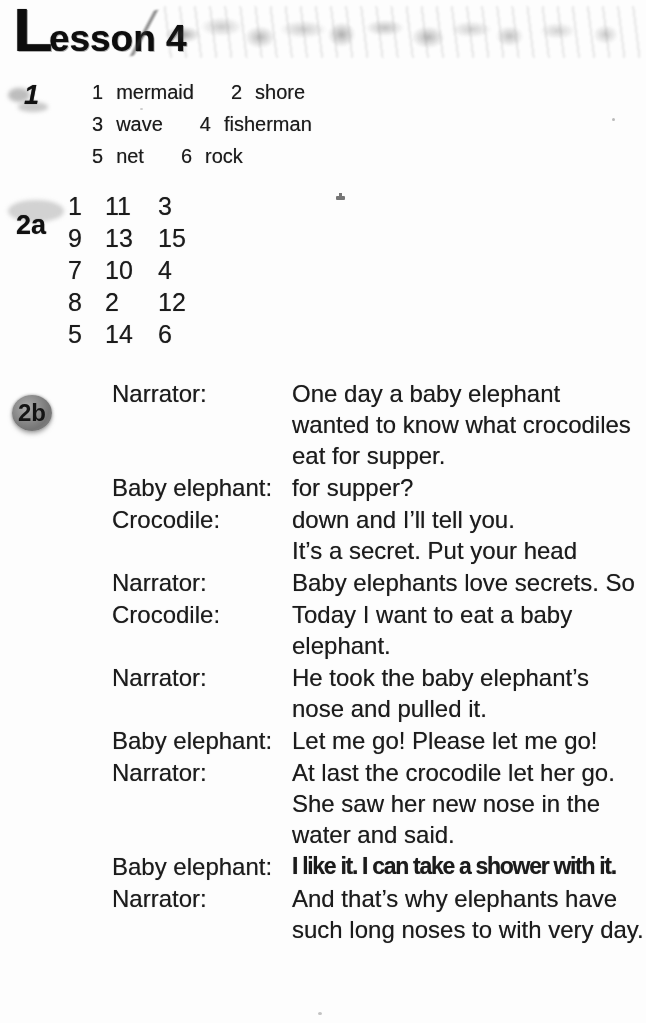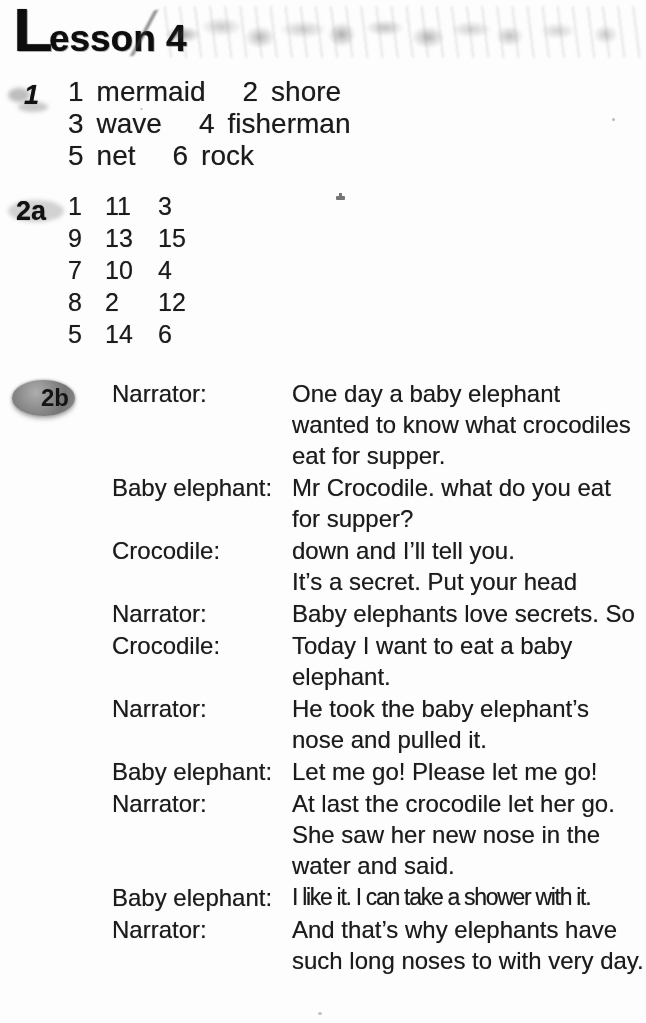--- a/index.html
+++ b/index.html
@@ -74,56 +74,56 @@
     filter:blur(2px);
     pointer-events:none;
   }
 
   
   .section1{ position:absolute;left:0;top:76px;width:646px; }
   .marker-1{ left:24px;top:4px;font-style:italic; }
   .smudge-1a{ left:8px;top:12px;width:22px;height:14px;background:rgba(110,110,110,0.45); }
   .smudge-1b{ left:18px;top:26px;width:30px;height:10px;background:rgba(120,120,120,0.40); }
   .vocab{ position:absolute;left:68px;top:0;width:540px; }
-  .vline{ font-size:28px;line-height:32px;white-space:nowrap; }
+  .vline{ font-size:20px;line-height:32px;white-space:nowrap;margin-left:24px; }
   .vnum{ display:inline-block;margin-right:13px; }
   .vpair{ display:inline-block;margin-right:37px; }
   .vpair:last-child{ margin-right:0; }
 
   
   .section2a{ position:absolute;left:0;top:190px;width:646px; }
-  .marker-2a{ left:16px;top:6px; }
+  .marker-2a{ left:16px;top:20px; }
   .smudge-2a{ left:8px;top:10px;width:56px;height:22px;background:rgba(130,130,130,0.35); }
   .agrid{
     position:absolute;left:68px;top:0;
     display:grid;
     grid-template-columns:37px 53px 53px;
     font-size:25px;line-height:32px;
   }
 
   
   .section2b{ position:absolute;left:0;top:378px;width:646px; }
   .badge-2b{
-    position:absolute;left:12px;top:2px;
+    position:absolute;left:12px;top:17px;
     width:40px;height:36px;border-radius:50%;
     background:radial-gradient(circle at 38% 35%, #adadad, #757575 65%, #8c8c8c 100%);
     box-shadow:0 3px 4px rgba(120,120,120,0.5), 0 0 3px rgba(100,100,100,0.6);
     display:flex;align-items:center;justify-content:center;
-    font-weight:bold;font-size:24px;color:#141414;padding-left:23px;
+    font-weight:bold;font-size:24px;color:#141414;
   }
   .dialogue{ position:absolute;left:65px;top:0;width:578px; }
   .drow{
     display:grid;grid-template-columns:180px 1fr;
     margin-bottom:1px;
     margin-left:47px;
   }
   .speaker{ font-size:24px;line-height:31px;white-space:nowrap; }
   .uline{ font-size:24px;line-height:31px;white-space:nowrap; }
   .uline:empty{ display:none; }
-  .uline.condensed{ font-size:23px;letter-spacing:-1.3px; }
+  .uline.condensed{ font-size:23px;letter-spacing:-1.3px;font-weight:bold; }
 
   
   .speck{ position:absolute;background:#555;pointer-events:none; }
   .speck-a{ left:336px;top:196px;width:9px;height:4px;border-radius:1px;opacity:0.8; }
   .speck-a::before{ content:"";position:absolute;left:3px;top:-3px;width:3px;height:3px;background:#555; }
   .speck-b{ left:612px;top:118px;width:3px;height:3px;border-radius:50%;opacity:0.4; }
   .speck-c{ left:318px;top:1012px;width:4px;height:3px;border-radius:50%;opacity:0.35; }
   .speck-d{ left:140px;top:108px;width:3px;height:2px;border-radius:50%;opacity:0.3; }
 </style>
 </head>
@@ -190,21 +190,20 @@
         <div class="utterance">
           <div class="uline">One day a baby elephant</div>
           <div class="uline">wanted to know what crocodiles</div>
           <div class="uline">eat for supper.</div>
         </div>
       </div>
 
       <div class="drow">
         <div class="speaker">Baby elephant:</div>
         <div class="utterance">
-          <div class="uline">Mr Crocodile. what do you eat</div>
           <div class="uline">for supper?</div>
         </div>
       </div>
 
       <div class="drow">
         <div class="speaker">Crocodile:</div>
         <div class="utterance">
           <div class="uline">down and I’ll tell you.</div>
           <div class="uline">It’s a secret. Put your head</div>
         </div>

